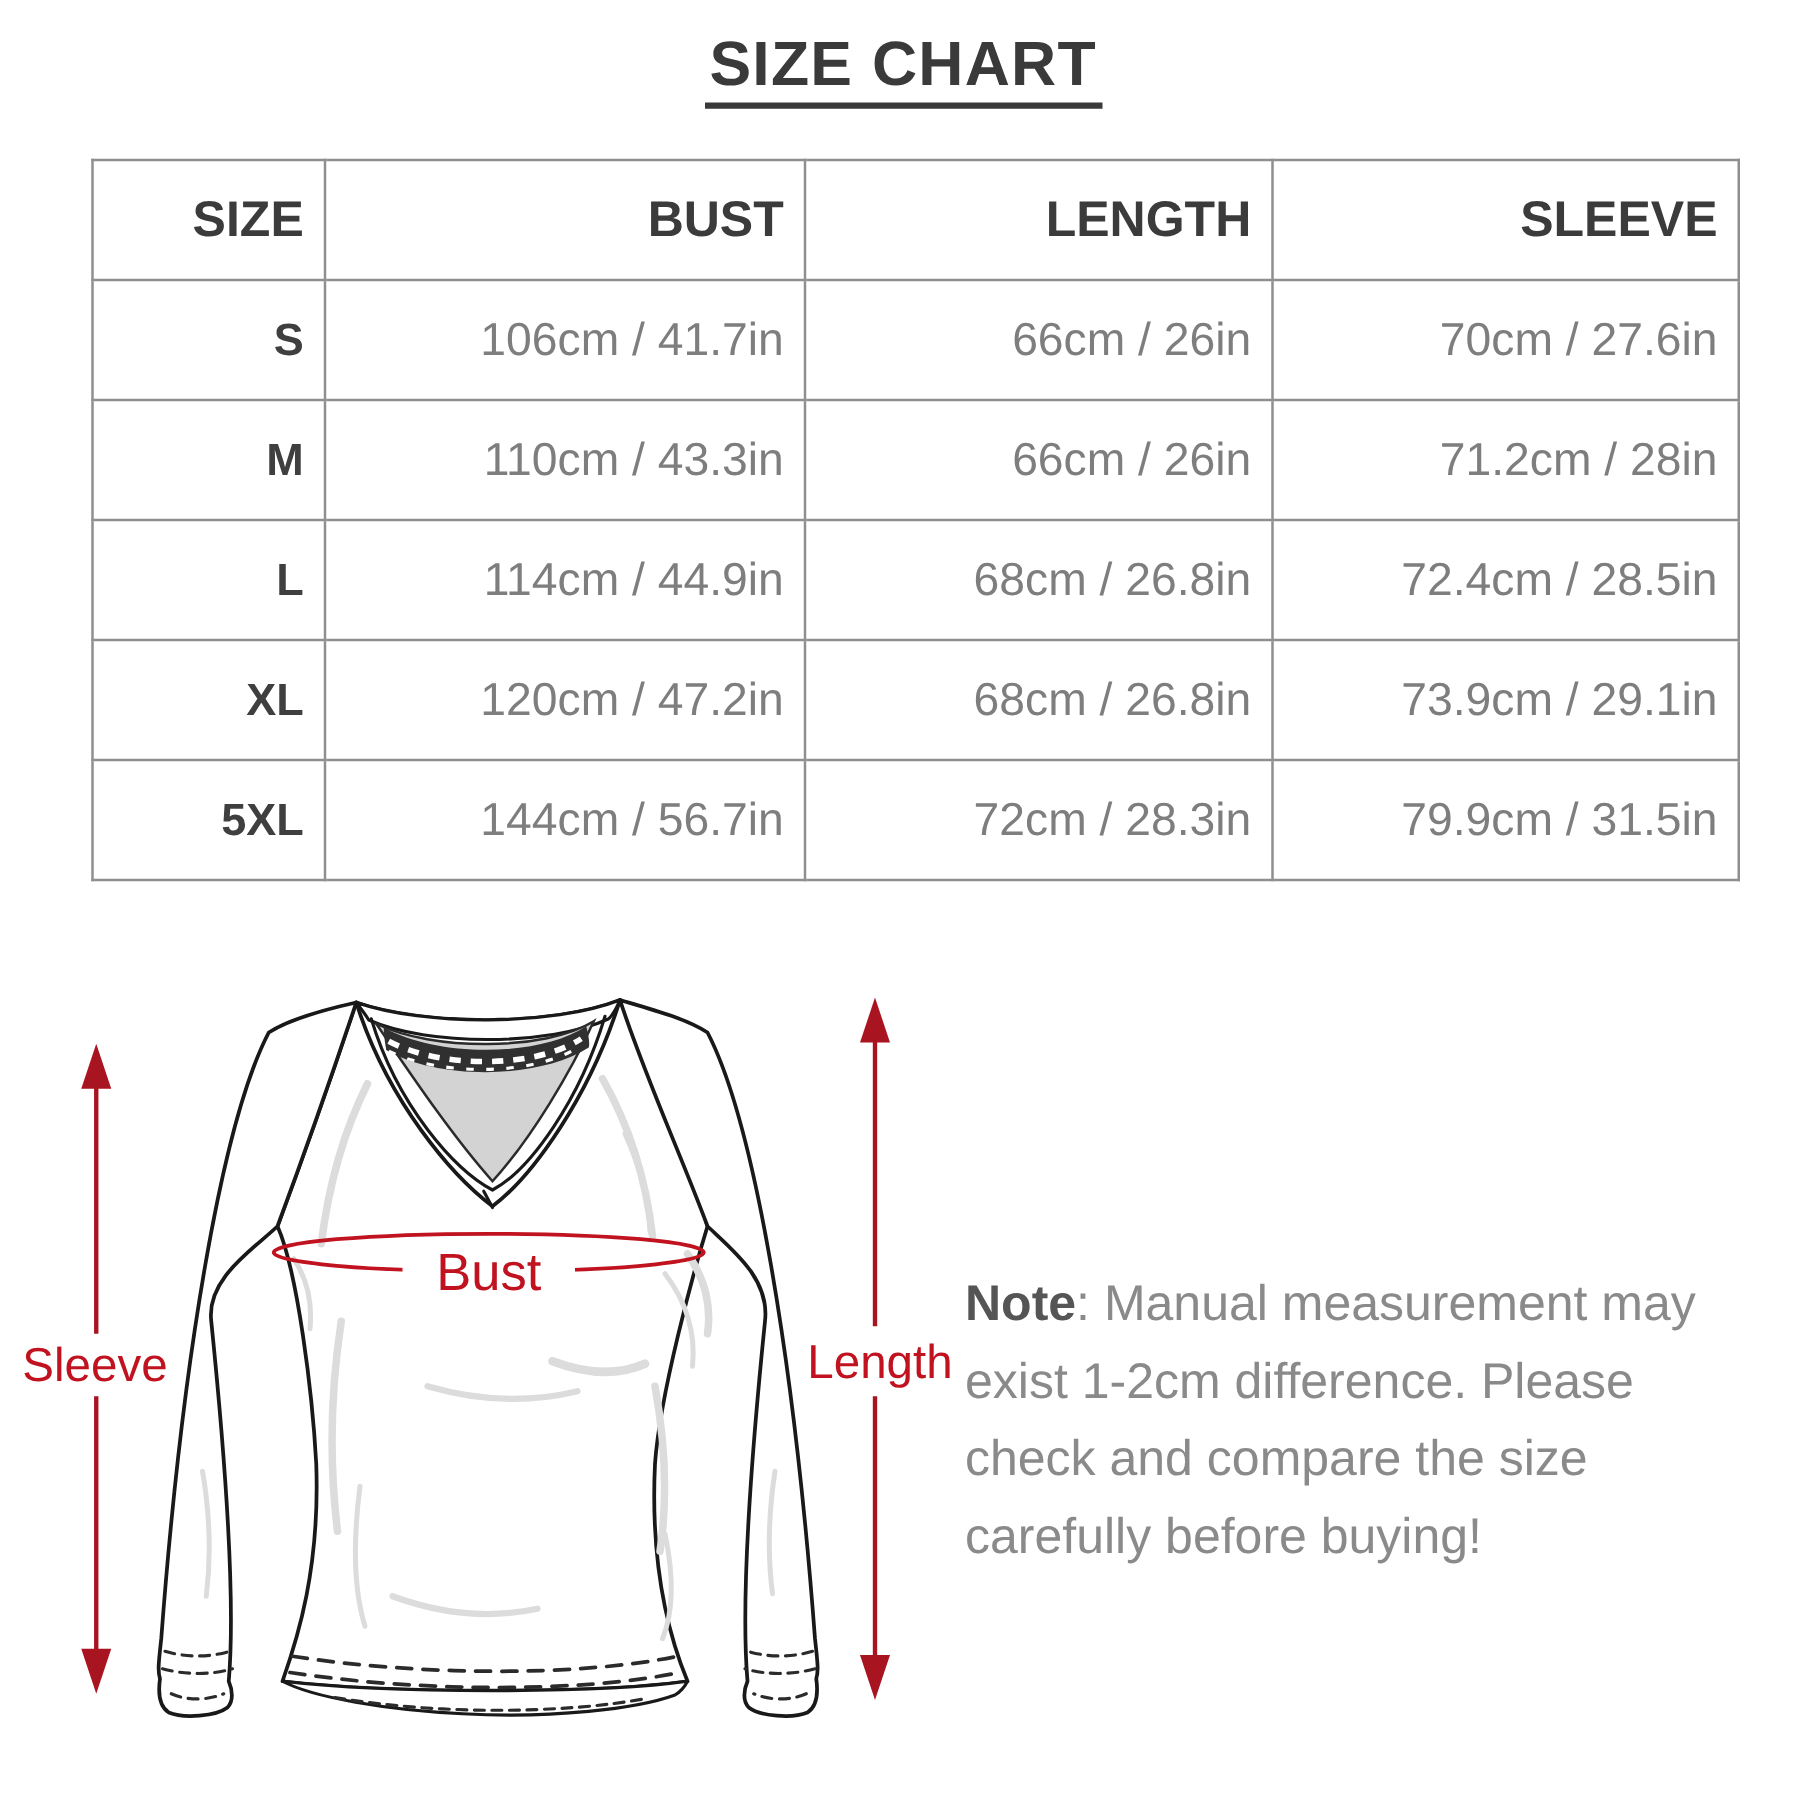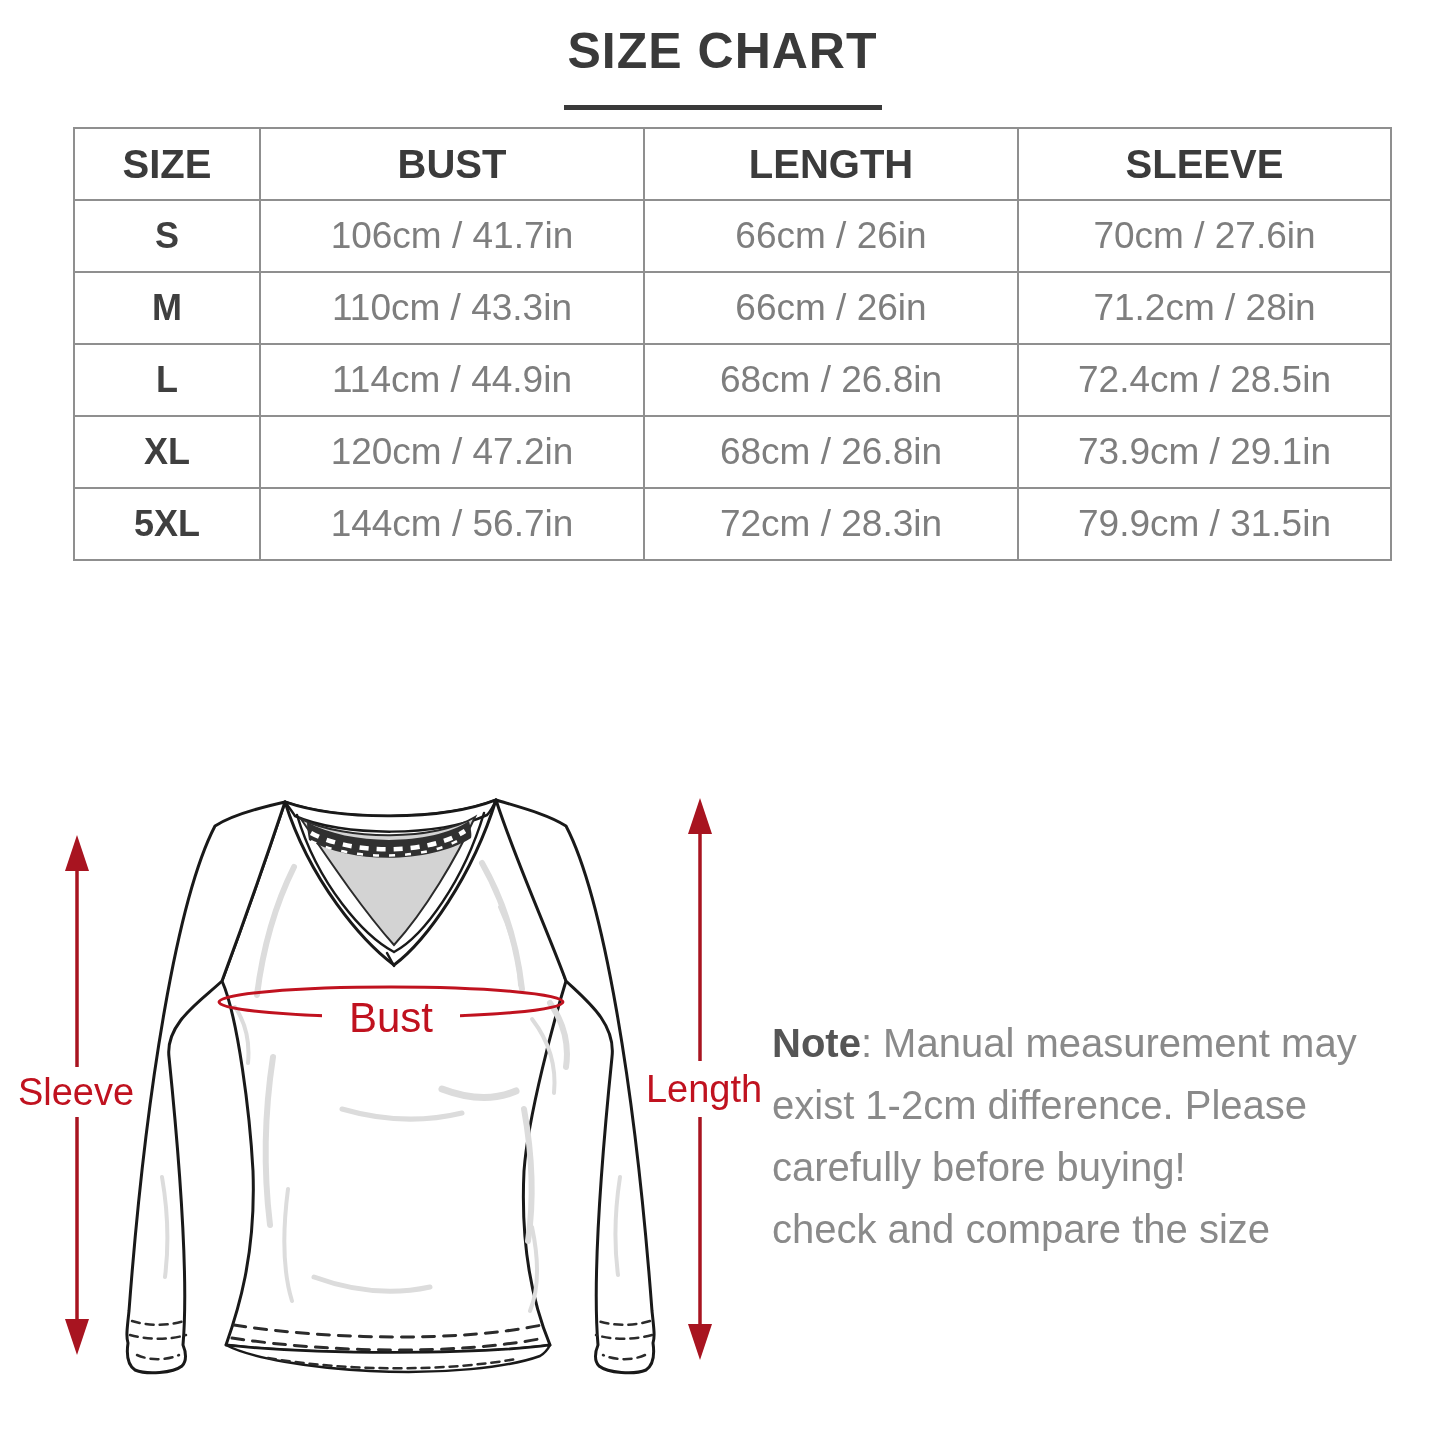--- a/index.html
+++ b/index.html
@@ -6,25 +6,25 @@
     --arrow-red:#a81420; --label-red:#c0121f; --outline-dark:#191919;
     --table-border:#8f8f8f; --header-text:#3b3b3b; --cell-text:#7e7e7e;
     --title-text:#3a3a3a; --note-text:#8a8a8a; --note-bold:#555555;
     --neck-inset:#d3d3d3; --wrinkle:#dcdcdc;
   }
   html,body{margin:0;padding:0;background:#fff;}
   .page{position:relative;width:1445px;height:1445px;background:#fff;overflow:hidden;
         font-family:"Liberation Sans",sans-serif;}
   .title-wrap{position:absolute;top:22px;left:0;right:0;text-align:center;}
   .title{display:inline-block;font-size:50px;font-weight:bold;color:var(--title-text);
-         letter-spacing:1px;border-bottom:5px solid var(--title-text);padding:0 4px 25px 4px;}
+         letter-spacing:1px;border-bottom:5px solid var(--title-text);padding:0 4px 2px 4px;}
   table.size-table{position:absolute;left:73px;top:127px;width:1317px;
                    border-collapse:collapse;table-layout:fixed;}
-  .size-table th,.size-table td{border:2px solid var(--table-border);text-align:center;
-                   vertical-align:middle;height:62px;padding:4px;}
+  .size-table th,.size-table td{border:2px solid var(--table-border);text-align:right;
+                   vertical-align:middle;height:62px;padding:16px;}
   .size-table th{font-size:40px;font-weight:bold;color:var(--header-text);}
   .size-table td{font-size:37px;color:var(--cell-text);}
   .size-table td.size-col{font-weight:bold;color:#3f3f3f;font-size:36px;}
   .diagram{position:absolute;left:10px;top:755px;}
   .note{position:absolute;left:772px;top:1012px;width:670px;font-size:40px;
         line-height:62px;color:var(--note-text);}
   .note div{white-space:nowrap;}
   .note b{color:var(--note-bold);font-weight:bold;}
   
   .fillw{fill:#fff;stroke:var(--outline-dark);stroke-width:3;stroke-linejoin:round;}
@@ -184,17 +184,17 @@
     <rect class="wbg" x="634" y="312" width="120" height="44"></rect>
     <rect class="wbg" x="312" y="238" width="138" height="48"></rect>
     <text class="rlabel" x="66" y="350" text-anchor="middle">Sleeve</text>
     <text class="rlabel" x="694" y="347" text-anchor="middle">Length</text>
     <text class="rlabel rlabel-lg" x="381" y="277" text-anchor="middle">Bust</text>
   </svg>
 
   <div class="note">
     <div><b>Note</b><span>: Manual measurement may</span></div>
     <div>exist 1-2cm difference. Please</div>
+    <div>check and compare the size</div>
     <div>carefully before buying!</div>
-    <div>check and compare the size</div>
   </div>
 
 </div>
 
 </body></html>

